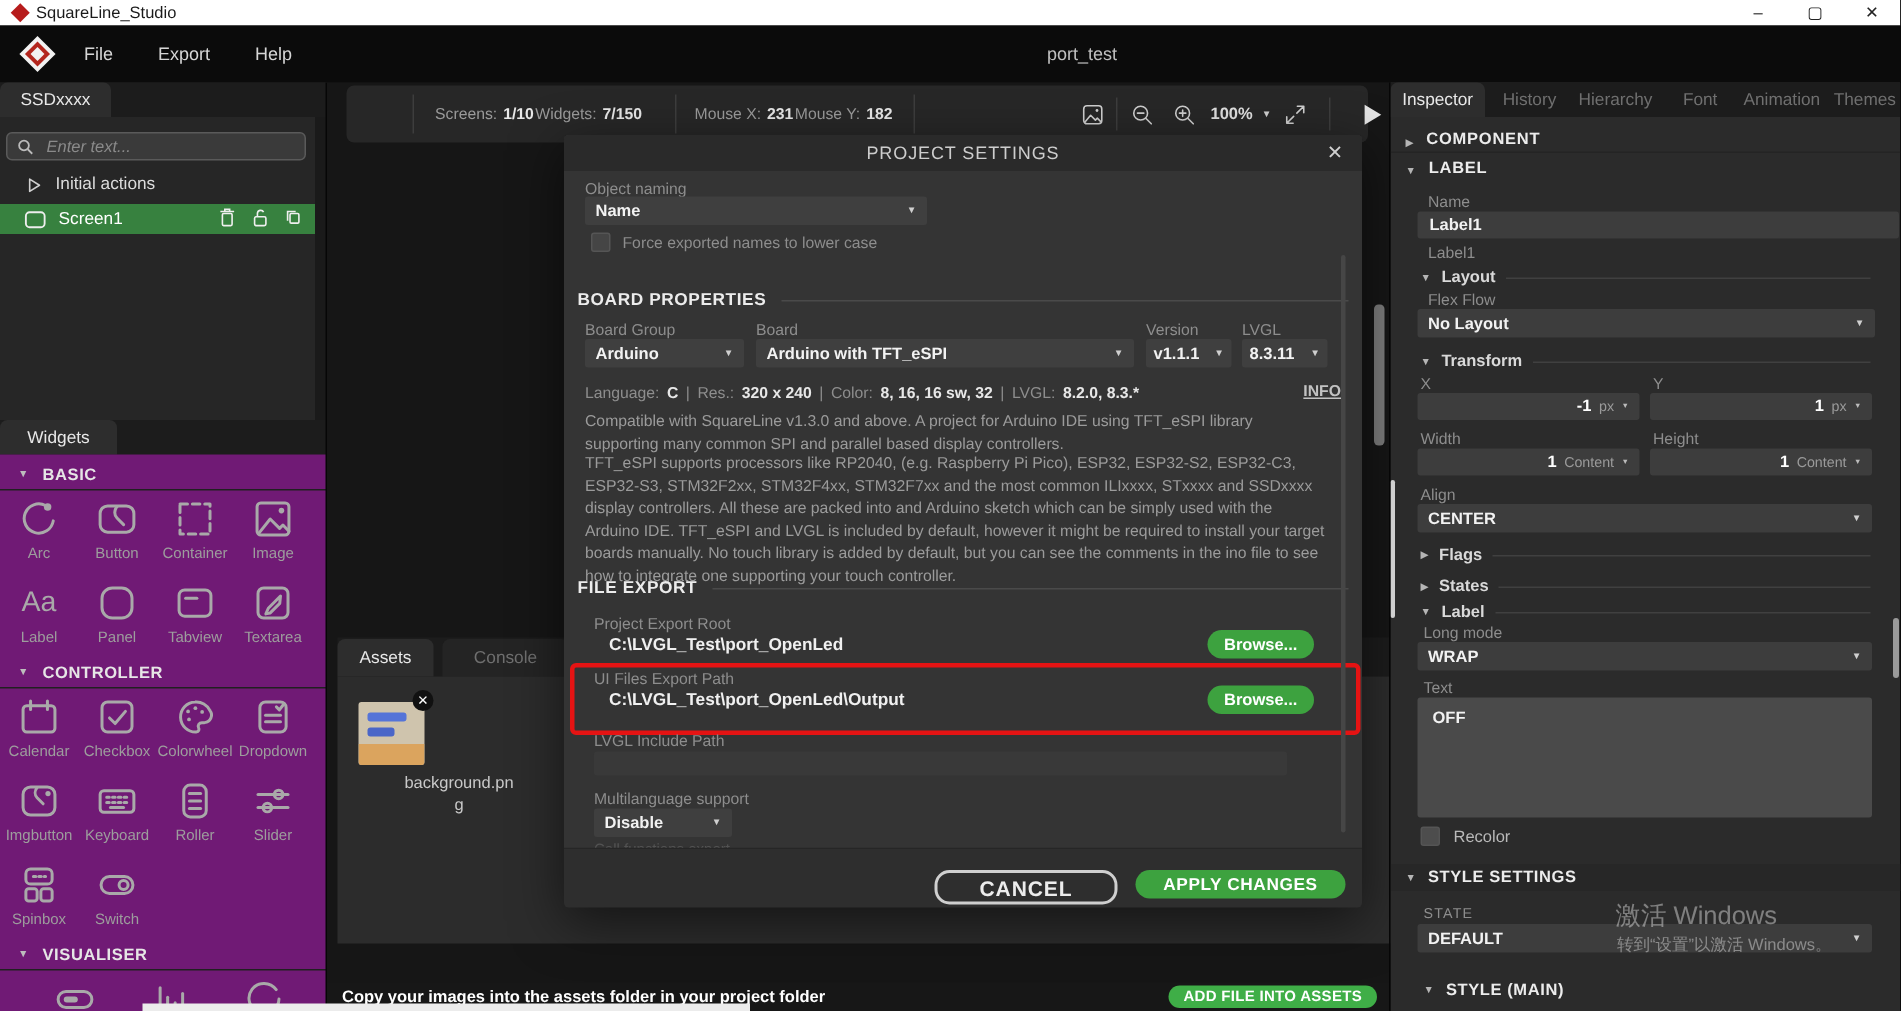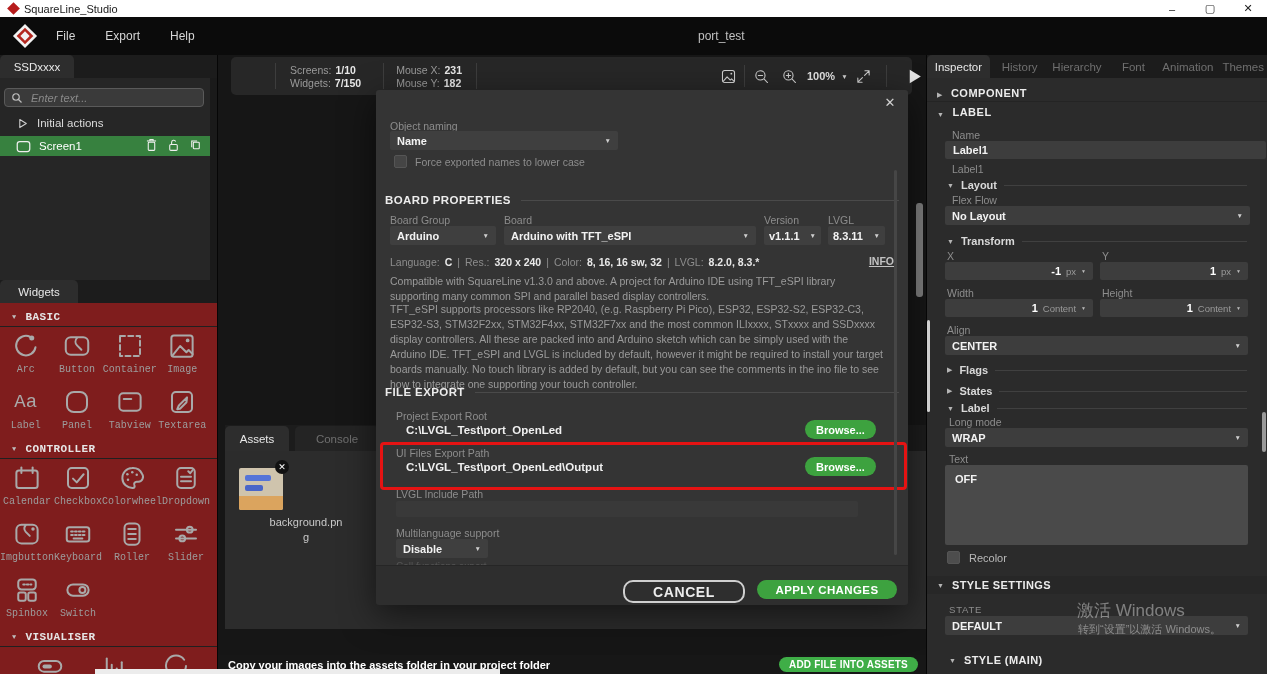--- a/index.html
+++ b/index.html
@@ -38,37 +38,37 @@
   .leftpanel{left:0;top:55px;width:218px;height:619px;background:#1a1a1a;}
   .screensbody{left:0;top:23px;width:210px;height:202px;background:#262626;position:absolute;}
   .search{position:absolute;left:4px;top:10px;width:200px;height:19px;background:#3a3a3a;border:1px solid #5a5a5a;
       border-radius:4px;display:flex;align-items:center;gap:6px;padding:0 6px;box-sizing:border-box;}
   .search input{background:transparent;border:none;outline:none;color:#9a9a9a;font-style:italic;
       font-size:11px;width:160px;font-family:inherit;}
   .search input::placeholder{color:#8a8a8a;}
   .srow{position:absolute;left:0;width:210px;height:18px;display:flex;align-items:center;gap:8px;padding-left:16px;
       box-sizing:border-box;font-size:11.5px;color:#dcdcdc;}
   .rowicons{position:absolute;right:8px;top:2px;display:flex;gap:9px;}
-  .widgetsbody{left:0;top:248px;width:243px;height:371px;background:#7f1d1d;position:absolute;overflow:hidden;font-family:Liberation Mono, monospace;}
+  .widgetsbody{left:0;top:248px;width:243px;height:371px;background:#701a75;position:absolute;overflow:hidden;}
   .wsec{display:flex;align-items:center;gap:9px;height:19px;padding-left:12px;font-size:11px;font-weight:bold;
       color:#e6e6e6;letter-spacing:.4px;border-bottom:1px solid #202020;}
   .wsec .wcar{font-size:7px;color:#bdbdbd;}
   .wgrid{display:grid;grid-template-columns:repeat(4,1fr);width:208px;}
   .wcell{height:53px;display:flex;flex-direction:column;align-items:center;justify-content:flex-start;padding-top:3px;}
   .wlabel{font-size:10px;color:#9d9d9d;margin-top:2px;}
   .wicon{width:34px;height:32px;display:flex;align-items:center;justify-content:center;}
   .wicon svg{stroke:#a9a9a9;fill:none;stroke-width:1.6;stroke-linecap:round;stroke-linejoin:round;}
   .aatext{font-size:19px;color:#a9a9a9;font-weight:normal;}
   .lscroll{position:absolute;right:3px;top:0;width:5px;height:360px;background:#303030;border-radius:3px;}
   .lscroll .th{position:absolute;left:0;top:4px;width:5px;height:170px;background:#4e4e4e;border-radius:3px;}
   
   .canvas{left:218px;top:55px;width:709px;height:619px;background:#161616;}
   .toolbar{position:absolute;left:13px;top:2px;width:681px;height:38px;background:#272727;border-radius:5px;
       display:flex;align-items:center;}
-  .statcol{display:flex;flex-direction:column;gap:1px;}
+  .statcol{display:flex;gap:1px;}
   .stat{font-size:10.5px;color:#9a9a9a;display:flex;gap:4px;}
   .stat b{color:#e8e8e8;}
   .tsep{width:1px;height:26px;background:#3d3d3d;}
   .ticonbtn{width:24px;height:24px;display:flex;align-items:center;justify-content:center;}
   .ticonbtn svg{stroke:#cfcfcf;fill:none;stroke-width:1.5;stroke-linecap:round;stroke-linejoin:round;}
   .zoomtxt{font-size:11px;color:#e0e0e0;font-weight:bold;margin:0 2px;}
   
   .assetspanel{position:absolute;left:7px;top:370px;width:702px;height:230px;}
   .assetsbody{position:absolute;left:0;top:26px;width:702px;height:178px;background:#2c2c2c;}
   .thumb{position:absolute;left:14px;top:17px;width:44px;height:42px;background:#cfc4ad;border-radius:2px;overflow:hidden;}
@@ -516,20 +516,21 @@
 
     <div class="statusbar">
       <span class="statushint">Copy your images into the assets folder in your project folder</span>
       <div class="pill addbtn" style="background:#3fae47;">ADD FILE INTO ASSETS</div>
     </div>
 
     <div class="abs scrollthumb" style="left:698px;top:148px;width:7px;height:94px;"></div>
   </div>
 
   <div class="abs dialog">
+    <div class="dtitle">PROJECT SETTINGS</div>
     <div class="dclose">✕</div>
 
     <div class="abs lbl" style="left:14px;top:30px;">Object naming</div>
     <div class="dd abs" style="left:14px;top:41px;width:228px;">
       <span class="ddv">Name</span>
       <span class="car">▼</span>
     </div>
     <div class="abs" style="left:18px;top:65px;display:flex;align-items:center;gap:8px;">
       <div class="cb" style="width:13px;height:13px;"></div>
       <span class="lbl">Force exported names to lower case</span>

